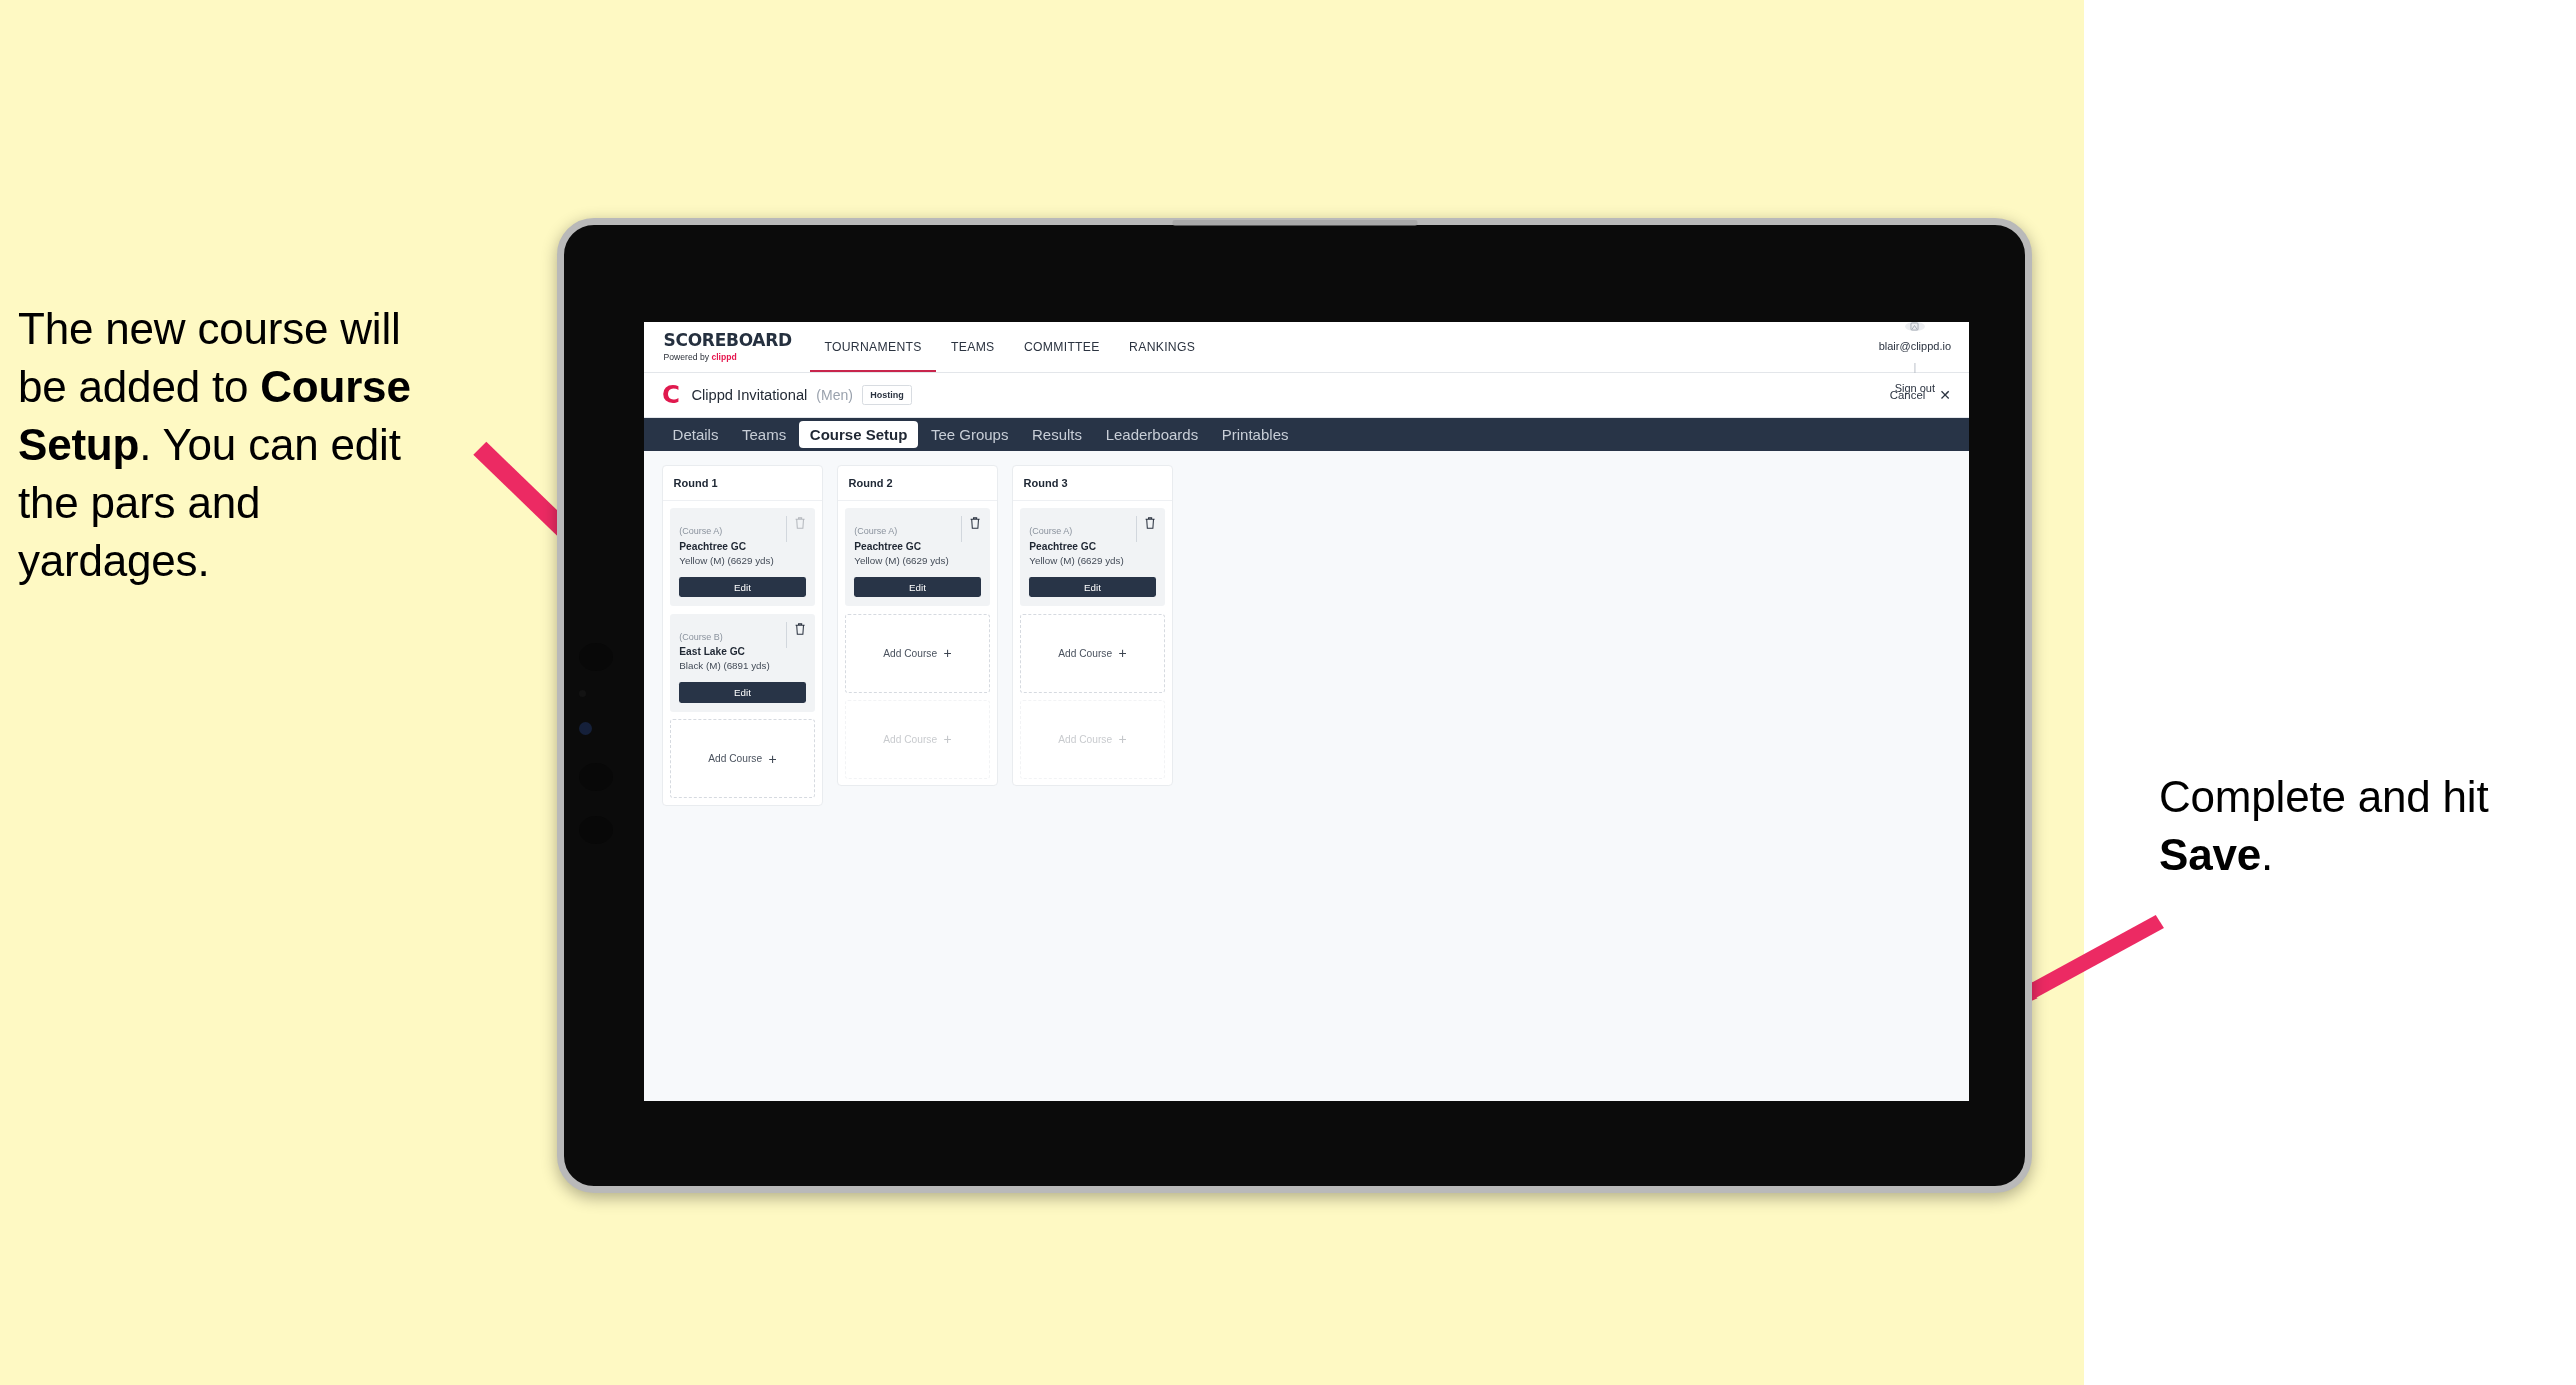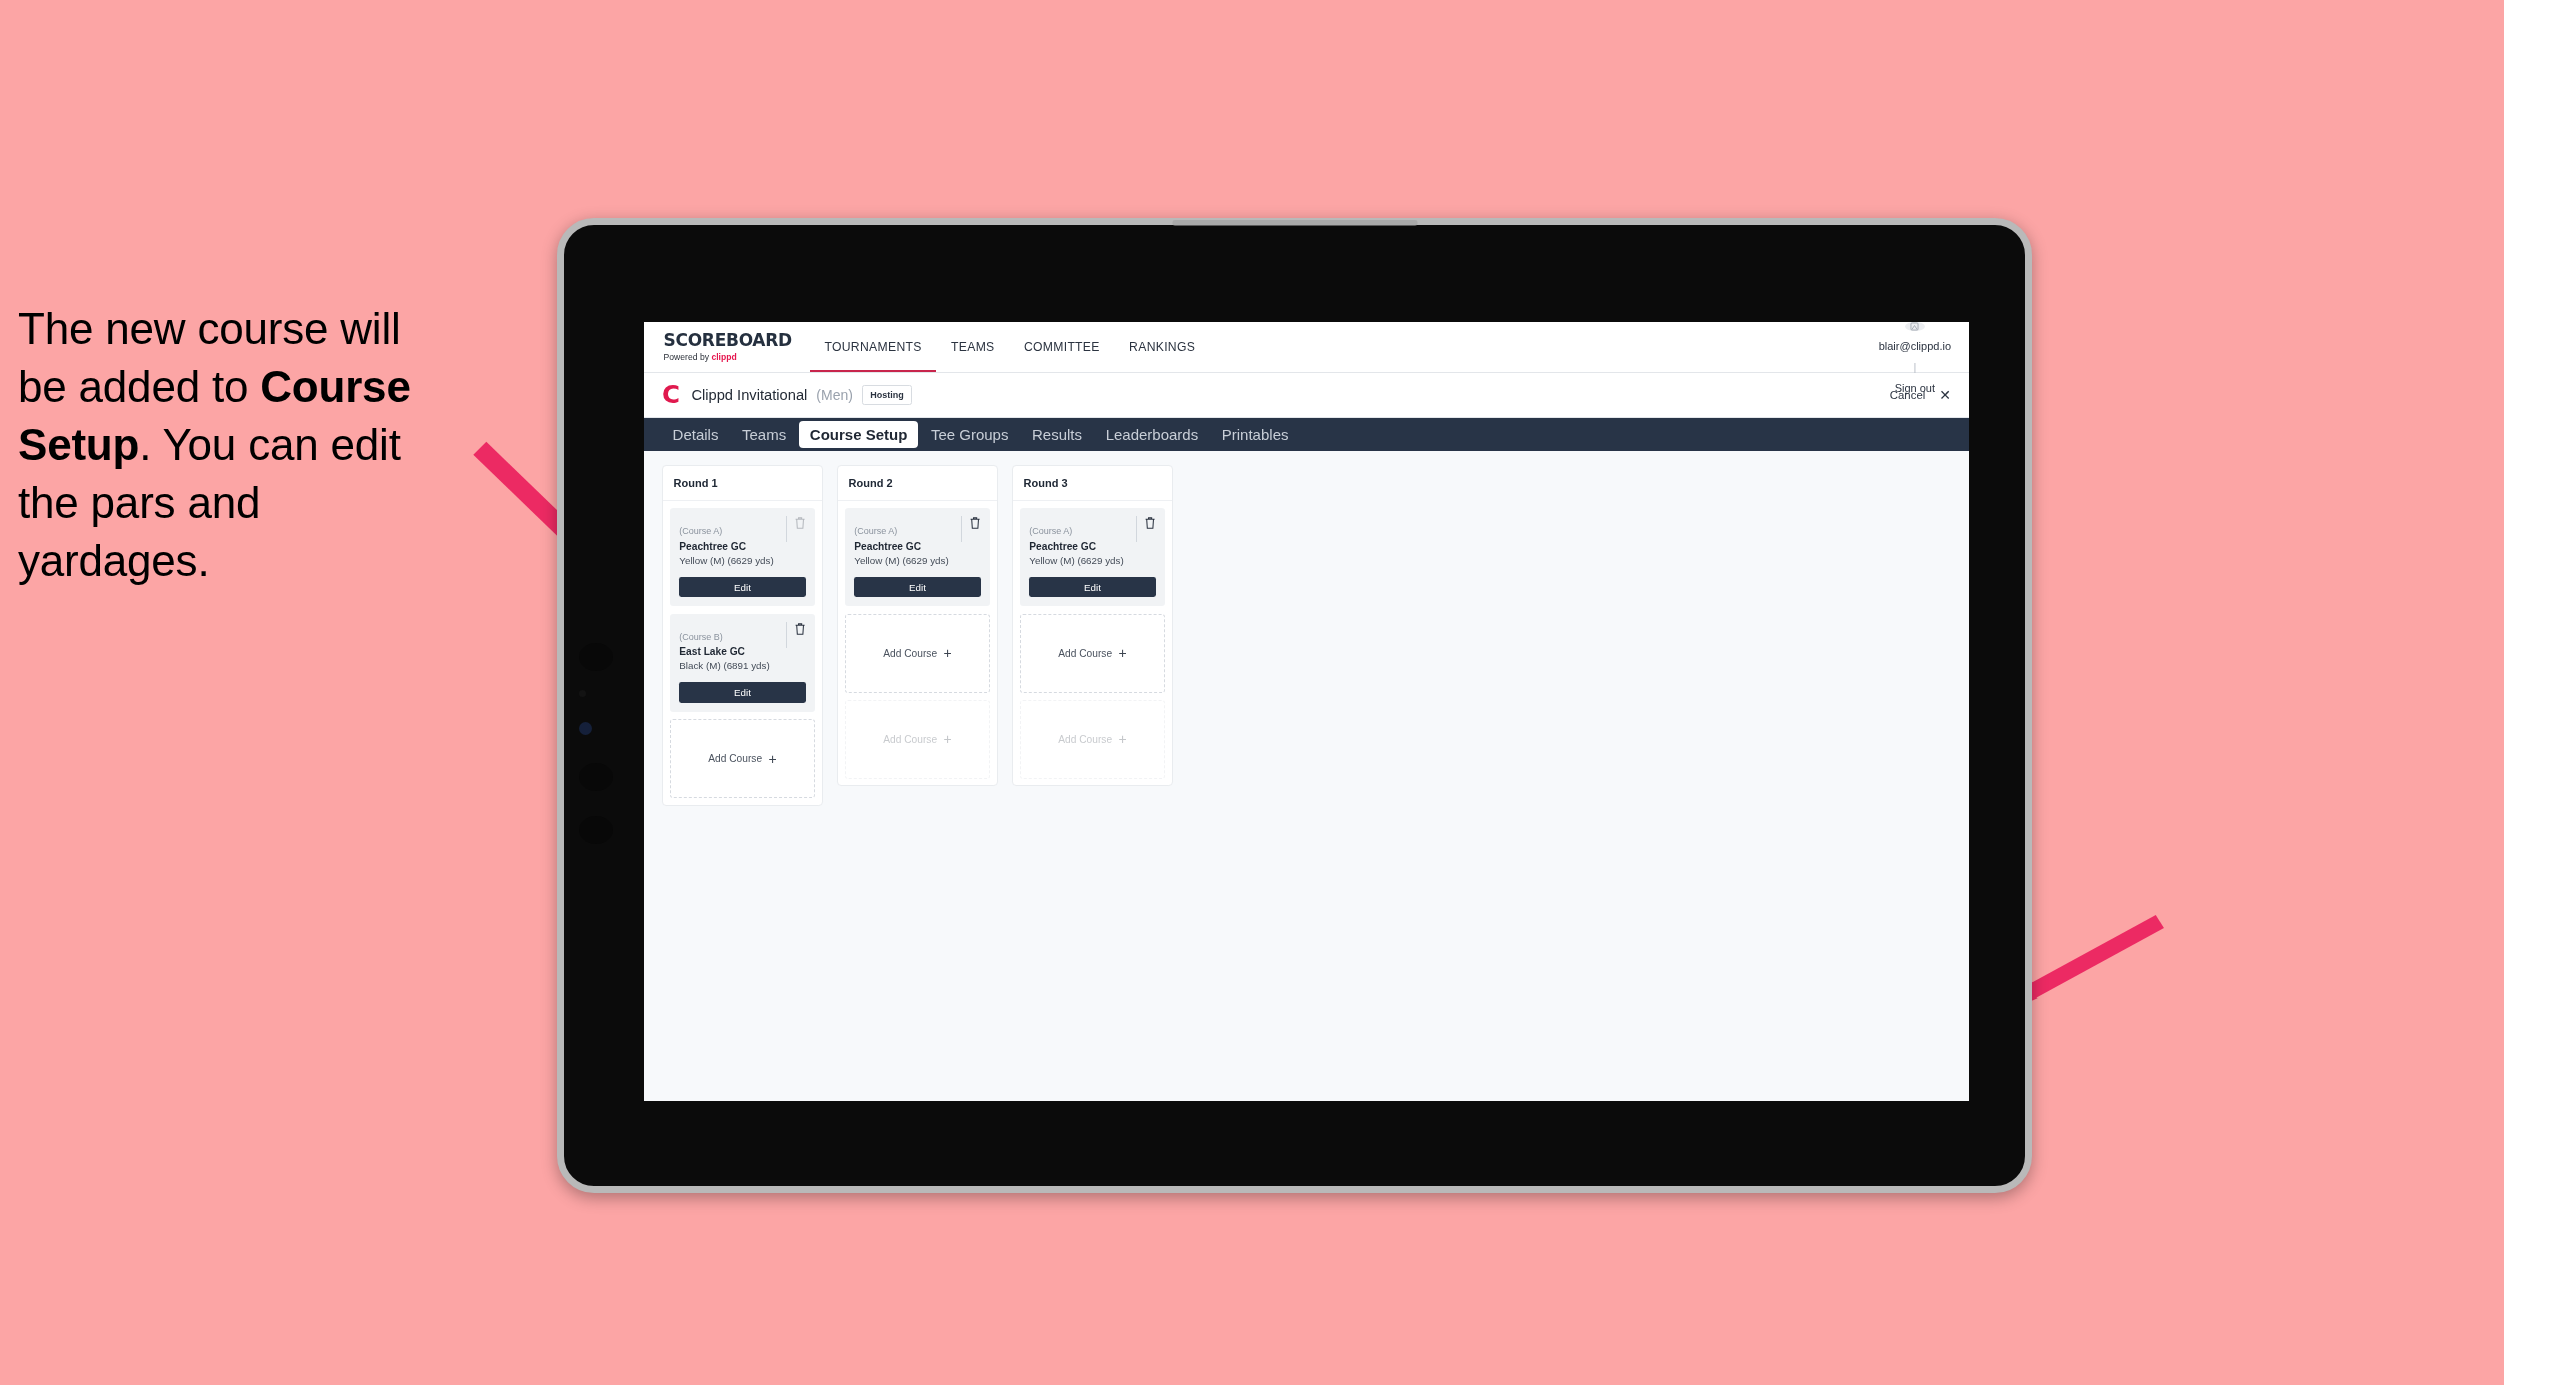--- a/index.html
+++ b/index.html
@@ -2,21 +2,21 @@
 <html style="font-size:13px"><head>
 <meta charset="utf-8">
 <style>
   * { box-sizing: border-box; margin: 0; padding: 0; }
   html, body {
     width: 2576px; height: 1386px;
     background: #ffffff;
     font-family: "Liberation Sans", sans-serif;
     overflow: hidden;
   }
-  .stage { position: relative; width: 2504px; height: 1386px; background: #fca5a5; }
+  .stage { position: relative; width: 2084px; height: 1386px; background: #fef9c3; }
 
   
   .annot {
     position: absolute;
     font-size: 44px;
     line-height: 1.32;
     color: #000;
     letter-spacing: -0.2px;
   }
   .annot b { font-weight: 700; }
@@ -194,20 +194,23 @@
 </style>
 </head>
 <body>
 
 <div class="stage">
 
   <div class="annot" id="annot-left">
     <span>The new course will be added to </span><b>Course Setup</b><span>. You can edit the pars and yardages.</span>
   </div>
 
+  <div class="annot" id="annot-right">
+    <span>Complete and hit </span><b>Save</b><span>.</span>
+  </div>
 
   <svg class="arrow" style="left:457px; top:432px; width:228px; height:220px;" viewBox="0 0 280 270">
     <g fill="#ec2a63">
       <polygon points="20,28 36,12 208,178 192,194"></polygon>
       <polygon points="235,235 150,205 208,148"></polygon>
     </g>
   </svg>
 
   <svg class="arrow" style="left:1956px; top:897px; width:212px; height:147px;" viewBox="0 0 260 180">
     <g fill="#ec2a63">

